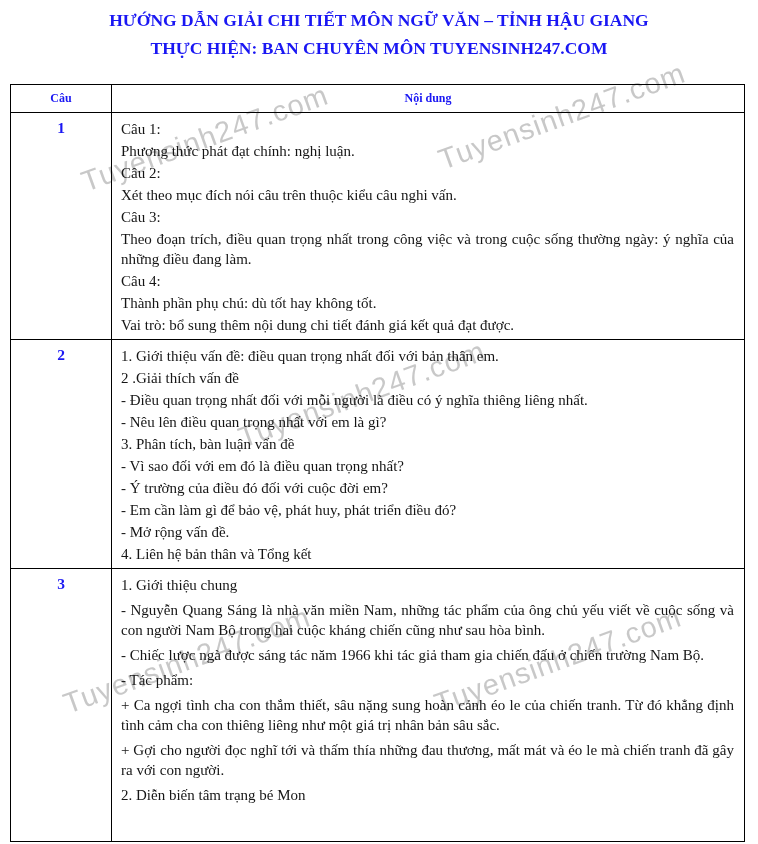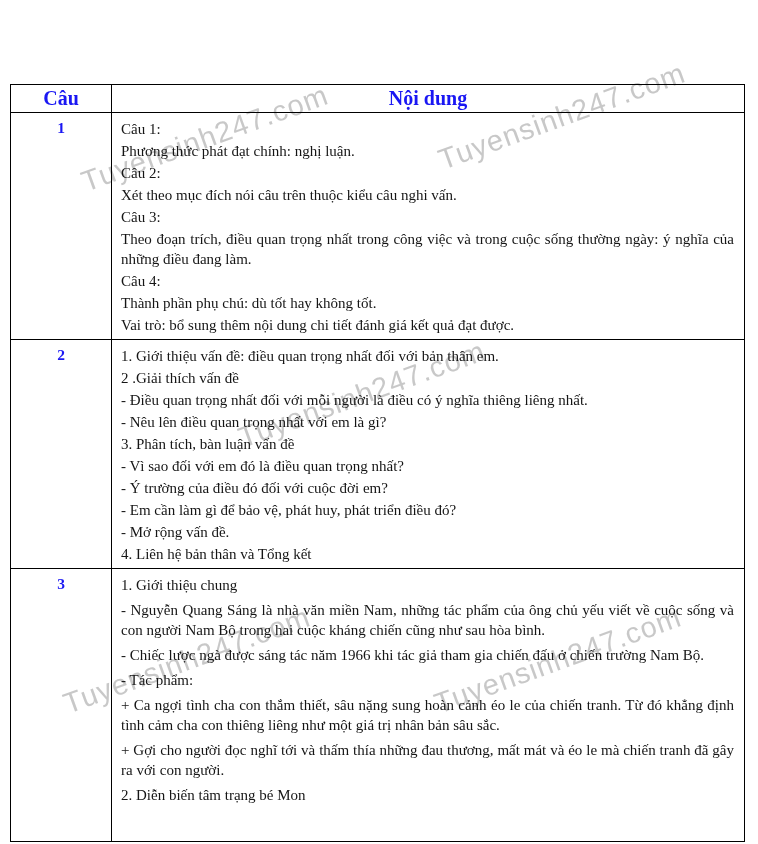--- a/index.html
+++ b/index.html
@@ -31,21 +31,21 @@
 
   
   .answer-table {
     position:absolute; left:10px; top:84px; width:735px;
     border-collapse:collapse; background:transparent; z-index:2;
     table-layout:fixed;
   }
   .answer-table th, .answer-table td { border:1.6px solid #000; background:transparent; }
   th.col-cau { width:101px; }
   .answer-table thead th {
-    height:28px; color:#1a17f3; font-size:20px; font-weight:bold;
+    height:28px; color:#1a17f3; font-size:12px; font-weight:bold;
     text-align:center; vertical-align:middle; padding:2px 0;
   }
   td.num-cell {
     text-align:center; vertical-align:top; color:#1a17f3;
     font-weight:bold; font-size:15.5px; padding-top:6px;
   }
   td.content-cell {
     vertical-align:top; padding:6px 10px 2px 9px;
     font-size:15px; line-height:20px;
   }
@@ -56,20 +56,22 @@
   tr.row-3 .content-cell p { margin-bottom:5px; }
   .b { font-weight:normal; }
   .i { }
 </style>
 </head>
 <body>
 
 <div class="page">
 
   <div class="doc-header">
+    <div>HƯỚNG DẪN GIẢI CHI TIẾT MÔN NGỮ VĂN – TỈNH HẬU GIANG</div>
+    <div>THỰC HIỆN: BAN CHUYÊN MÔN TUYENSINH247.COM</div>
   </div>
 
   <div class="watermark wm-1">Tuyensinh247.com</div>
   <div class="watermark wm-2">Tuyensinh247.com</div>
   <div class="watermark wm-3">Tuyensinh247.com</div>
   <div class="watermark wm-4">Tuyensinh247.com</div>
   <div class="watermark wm-5">Tuyensinh247.com</div>
 
   <table class="answer-table">
     <thead>

